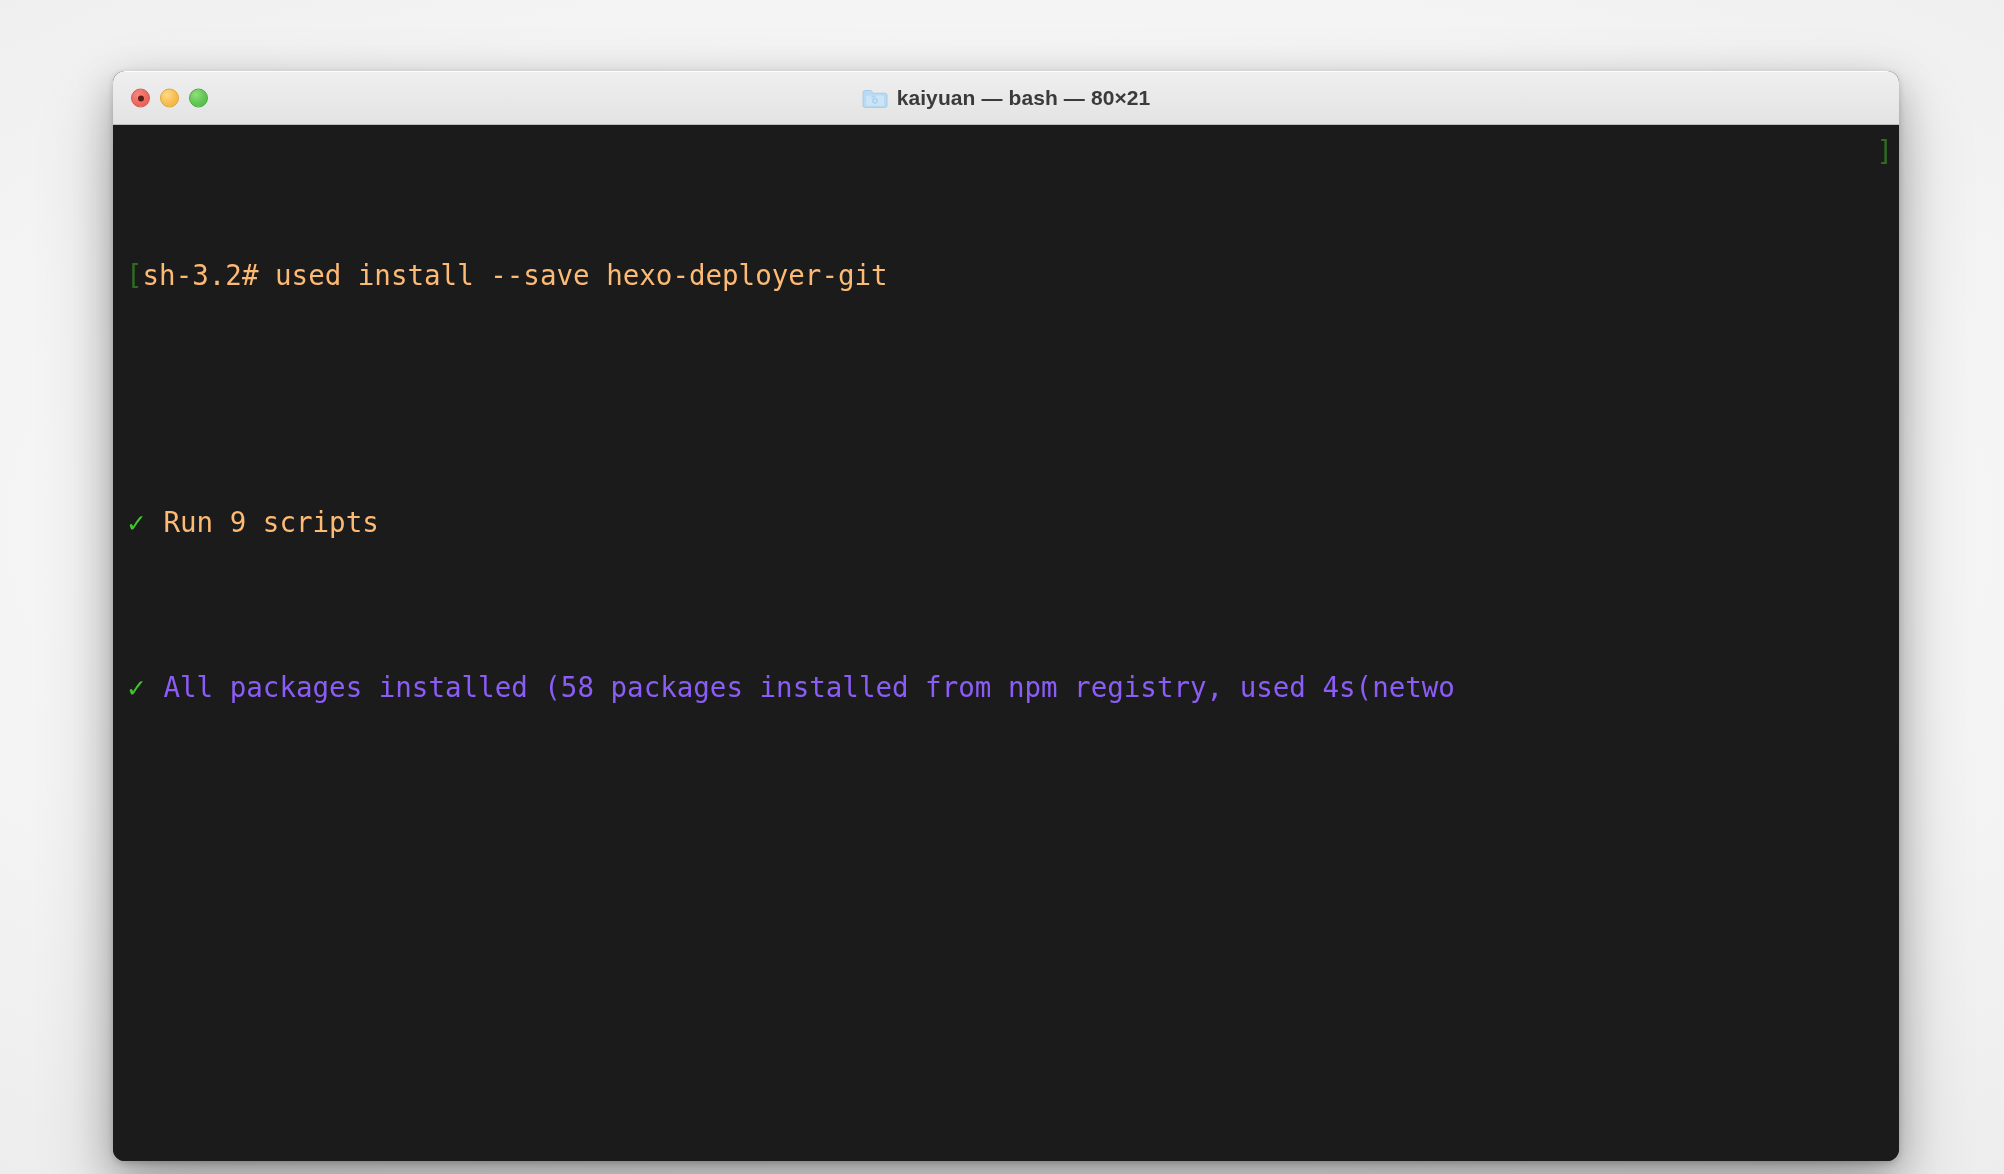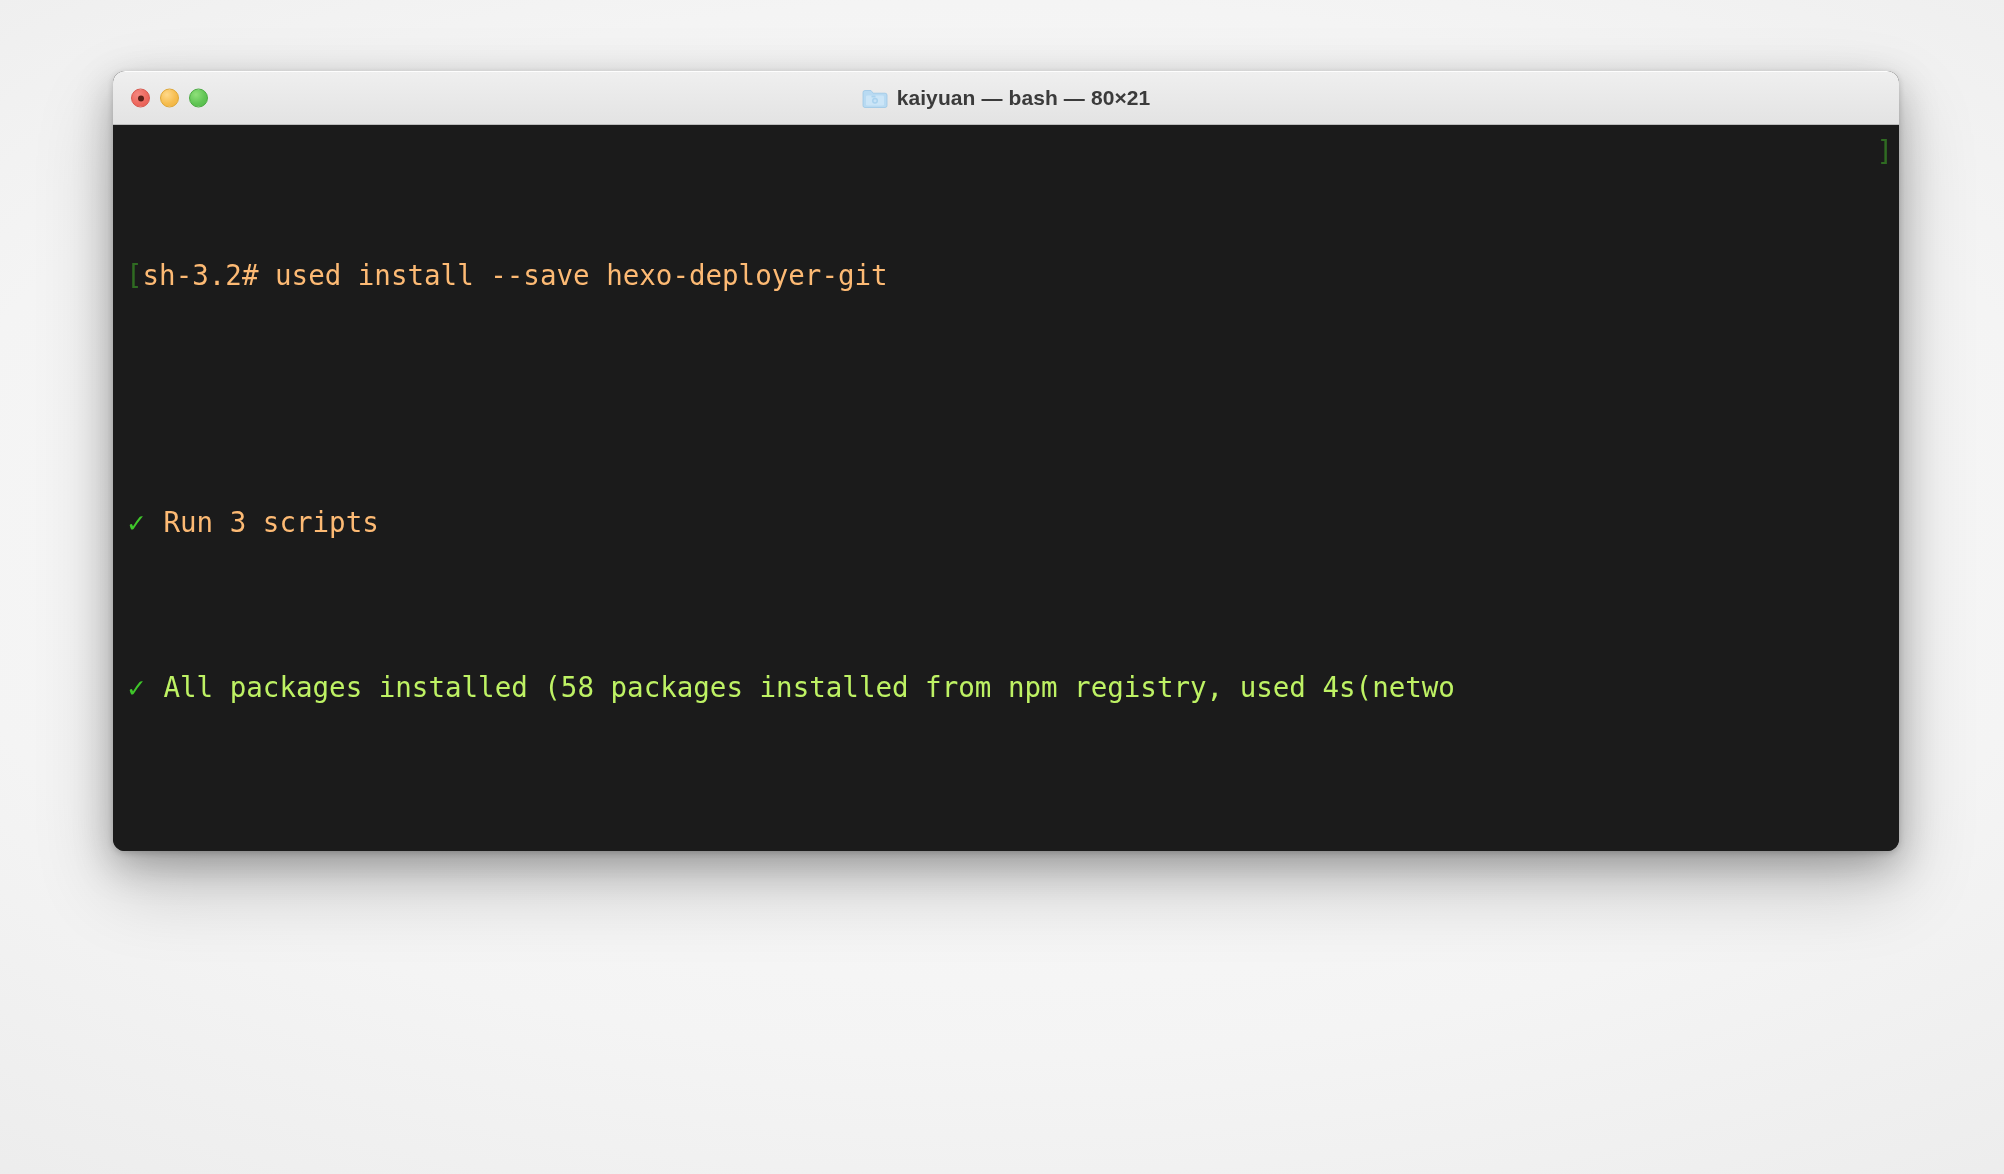--- a/index.html
+++ b/index.html
@@ -21,21 +21,21 @@
     background:
       radial-gradient(ellipse 120% 100% at 50% 45%, #fbfbfb 0%, #f4f4f4 45%, #ebebeb 75%, #e2e2e2 100%);
   }
 
   
   #window {
     position: absolute;
     left: 113px;
     top: 71px;
     width: 1786px;
-    height: 780px;
+    height: 1090px;
     border-radius: 12px;
     background: #1b1b1b;
     box-shadow:
       0 2px 6px rgba(0,0,0,0.18),
       0 14px 38px rgba(0,0,0,0.26),
       0 34px 80px rgba(0,0,0,0.20);
     overflow: hidden;
     display: flex;
     flex-direction: column;
   }
@@ -126,21 +126,21 @@
     line-height: 41.2px;
     white-space: pre;
     padding-left: 13px;
     letter-spacing: 0px;
     color: #d6d6d6;
   }
   .line { display: block; height: 41.2px; }
 
   .green   { color: #fdba74; }
   .dimgrn  { color: #2f6b22; }
-  .white   { color: #bef264; }
+  .white   { color: #8b5cf6; }
   .check   { color: #3fc62a; font-family: "DejaVu Sans", sans-serif; font-size: 25px; }
 
   
   #right-bracket {
     position: absolute;
     right: 6px;
     top: 6px;
     font-family: "DejaVu Sans Mono", "Liberation Mono", monospace;
     font-size: 27.5px;
     line-height: 41.2px;
@@ -175,21 +175,21 @@
 
     </div>
 
     <div id="terminal-body">
       <div id="terminal-text">
 
         <span class="line"><span class="dimgrn">[</span><span class="green">sh-3.2#</span><span class="green"> used install --save hexo-deployer-git</span></span>
 
 
 
-        <span class="line"><span class="check">✓</span><span class="green"> Run 3 scripts</span></span>
+        <span class="line"><span class="check">✓</span><span class="green"> Run 9 scripts</span></span>
 
         <span class="line"><span class="check">✓</span><span class="white"> All packages installed (58 packages installed from npm registry, used 4s(netwo</span></span>
 
         
 
         
 
       </div>
 
       <span id="right-bracket">]</span>

